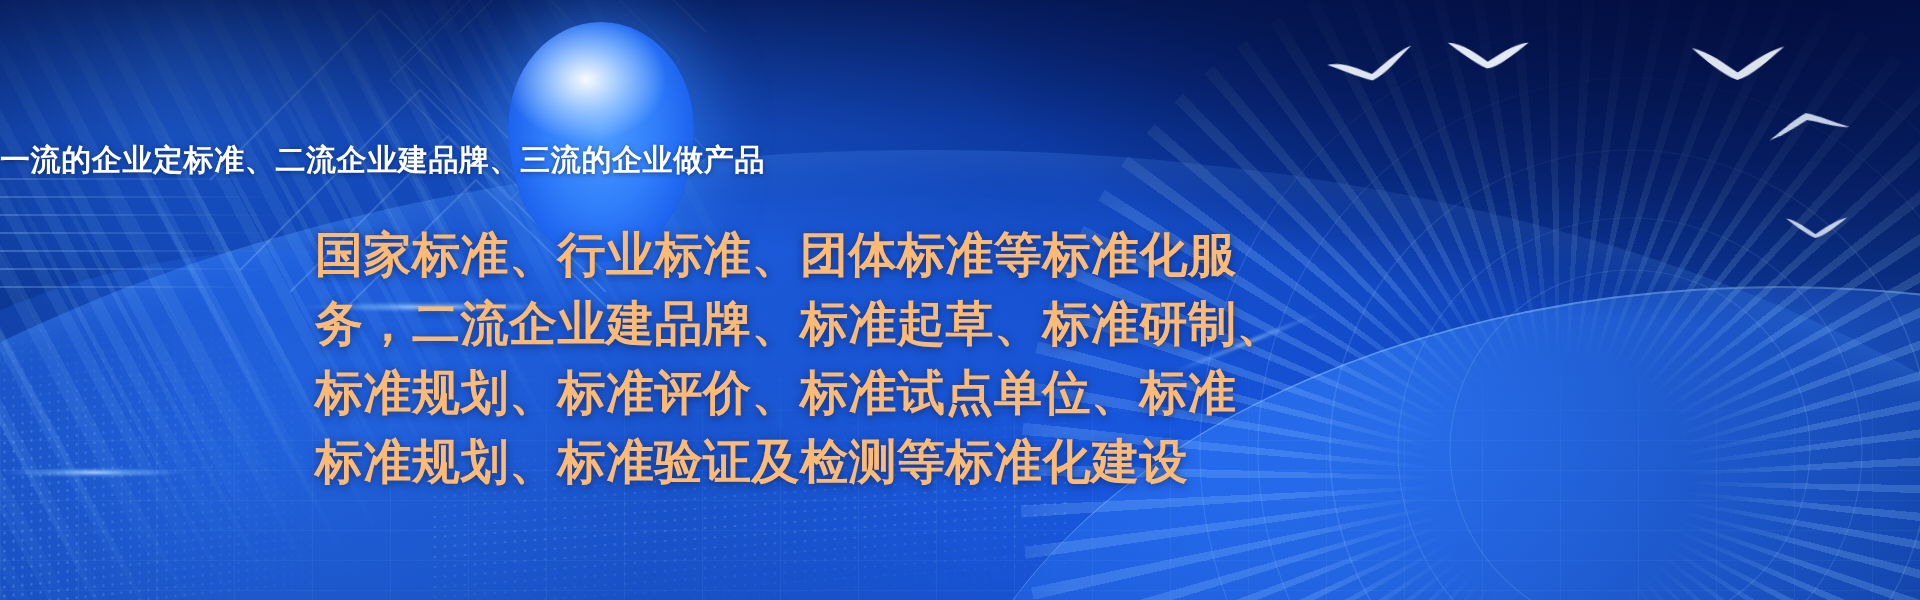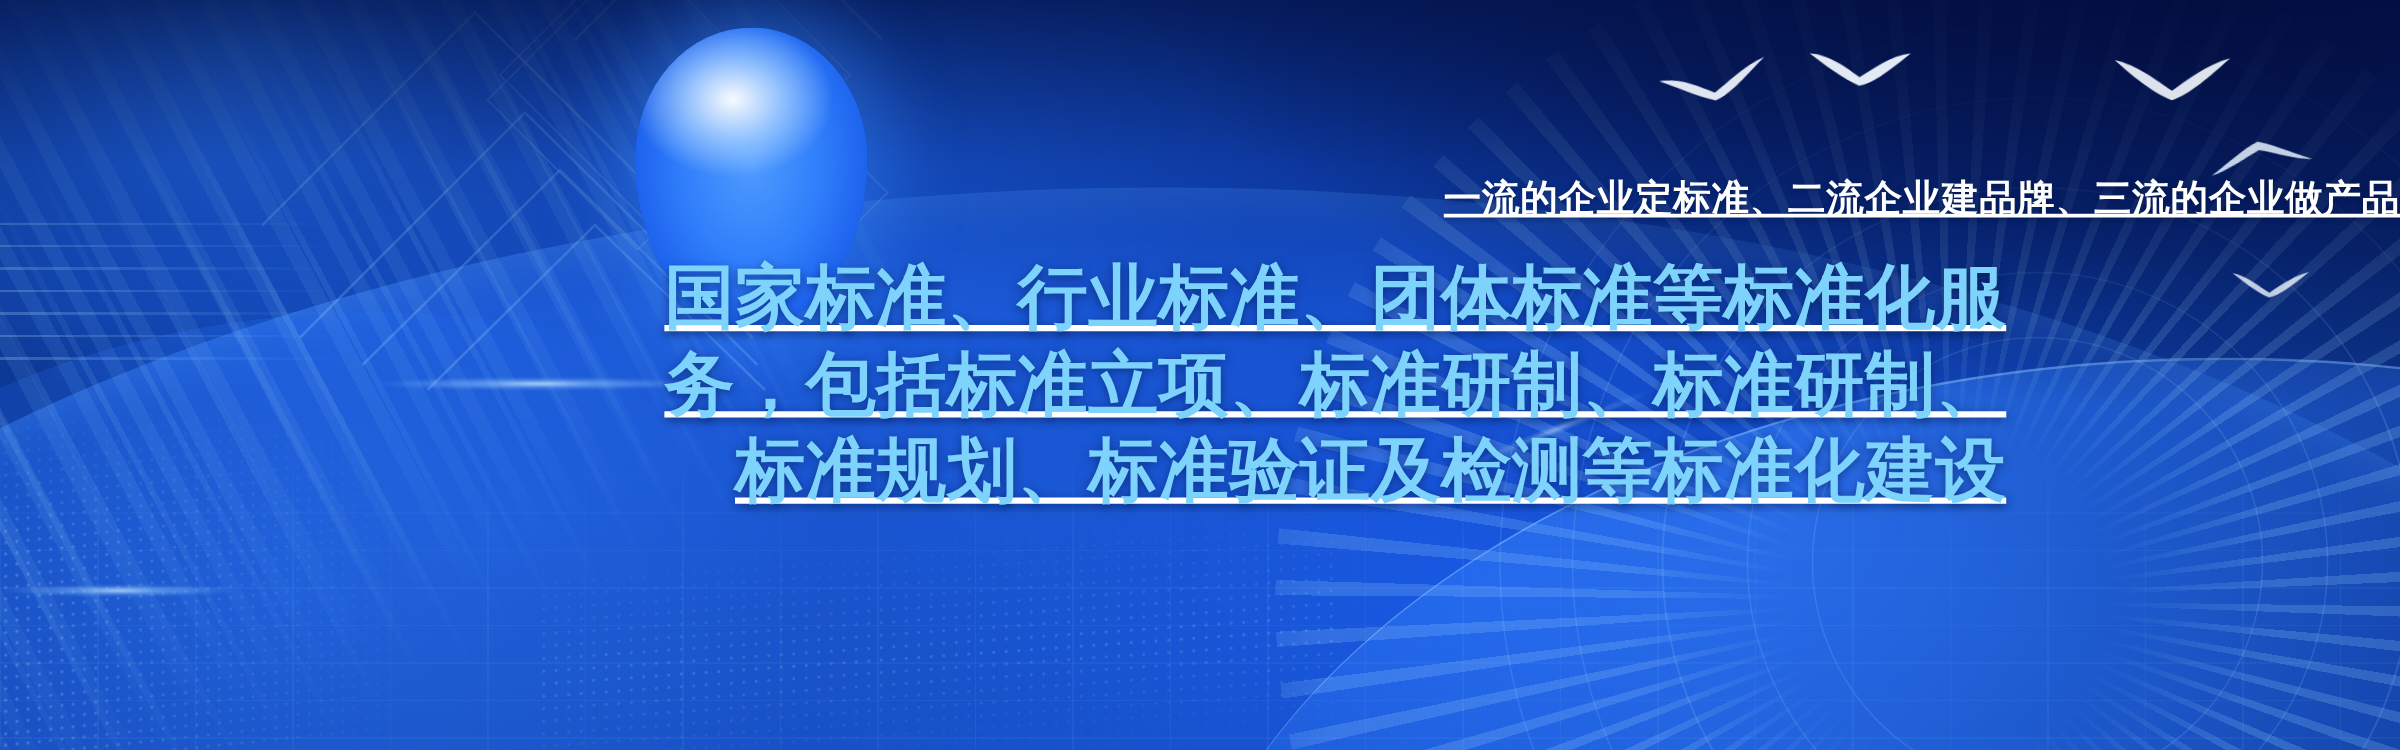--- a/index.html
+++ b/index.html
@@ -222,44 +222,43 @@
   #flare-3 { left: 1160px; top: 340px; width: 170px; height: 7px; opacity: 0.75; transform: rotate(-22deg); }
 
   
   .gull { position: absolute; }
   .gull svg { display: block; filter: blur(0.5px); }
 
   
   #text-block {
     position: absolute;
     left: 0; right: 0; top: 0;
-    text-align: right;
+    text-align: left;
     color: #ffffff;
-    text-decoration: underline;
   }
   #headline {
     margin: 0;
     padding-top: 143px;
     font-size: 30px;
     line-height: 34px;
     font-weight: 700;
     letter-spacing: 0.6px;
     color: #ffffff;
     text-shadow: 0 1px 5px rgba(0,20,70,0.55);
     font-family: "Liberation Sans", "DejaVu Sans", sans-serif;
   }
   #subtext {
-    margin: 0 auto;
+    margin: 17px auto;
     padding-top: 26px;
     width: 1290px;
-    font-size: 56px;
+    font-size: 48px;
     line-height: 69px;
     font-weight: 700;
     letter-spacing: 0.5px;
-    color: #7dd3fc;
+    color: #fdba74;
     text-shadow: 0 2px 8px rgba(0,18,64,0.5);
     font-family: "Liberation Sans", "DejaVu Sans", sans-serif;
   }
   #subtext .ln { display: block; white-space: nowrap; }
 </style>
 </head>
 <body>
 
 <div id="banner">
 
@@ -339,18 +338,19 @@
     <svg viewBox="0 0 100 40" xmlns="http://www.w3.org/2000/svg" width="68" height="26">
       <path d="M3 10 C 20 12, 37 24, 50 31 C 62 22, 78 8, 97 2 C 81 17, 64 33, 50 37 C 34 31, 16 19, 3 10 Z" fill="#f0f7ff"></path>
     </svg>
   </div>
 
   <div id="text-block">
     <h1 id="headline">一流的企业定标准、二流企业建品牌、三流的企业做产品</h1>
 
     <div id="subtext">
       <span class="ln">国家标准、行业标准、团体标准等标准化服</span>
-      <span class="ln">务，包括标准立项、标准研制、标准研制、</span>
+      <span class="ln">务，二流企业建品牌、标准起草、标准研制、</span>
+      <span class="ln">标准规划、标准评价、标准试点单位、标准</span>
       <span class="ln">标准规划、标准验证及检测等标准化建设</span>
     </div>
   </div>
 
 </div>
 
 </body></html>

